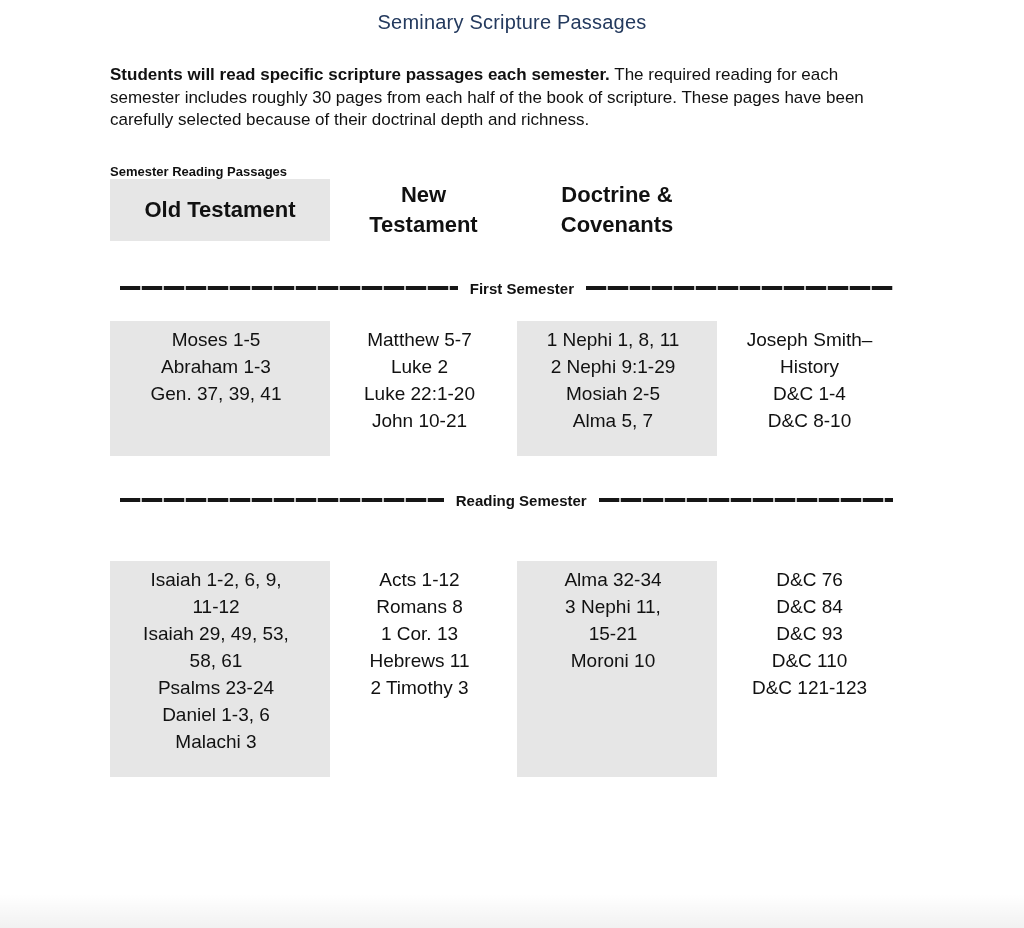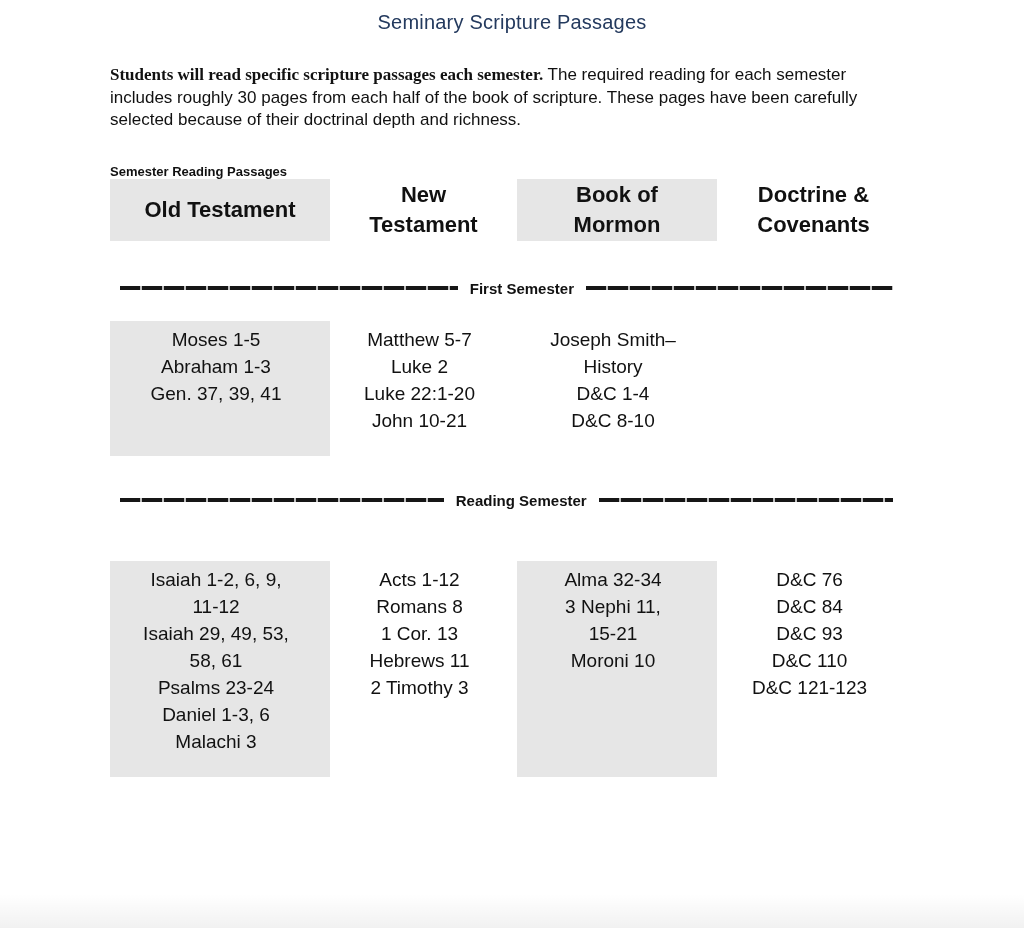--- a/index.html
+++ b/index.html
@@ -19,21 +19,21 @@
     font-size: 20px; font-weight: 400;
     color: #243a5e;
     letter-spacing: 0.2px;
   }
 
   .intro {
     margin: 30px 0 0 110px;
     width: 792px;
     font-size: 17px; line-height: 22.5px;
   }
-  .intro b { font-weight: 700; font-family: Liberation Serif, serif; }
+  .intro b { font-weight: 700; }
 
   .section-heading {
     margin: 32px 0 0 110px;
     font-size: 13px; font-weight: 700;
   }
 
   .grid {
     margin-left: 110px;
     width: 800px;
     display: grid;
@@ -95,40 +95,42 @@
   <h1 class="page-title">Seminary Scripture Passages</h1>
 
   <p class="intro"><b>Students will read specific scripture passages each semester.</b><span> The required reading for each semester includes roughly 30 pages from each half of the book of scripture. These pages have been carefully selected because of their doctrinal depth and richness.</span></p>
 
   <h2 class="section-heading">Semester Reading Passages</h2>
 
   <div class="grid header-row">
     <div class="hdr shaded">Old Testament</div>
     <div class="hdr">New
 Testament</div>
-    <div class="hdr shaded">Book of
-Mormon</div>
     <div class="hdr">Doctrine &amp;
 Covenants</div>
   </div>
 
   <div class="divider first">
     <span class="rule left"></span>
     <span class="div-label">First Semester</span>
     <span class="rule right"></span>
   </div>
 
   <div class="grid row-first">
     <div class="cell shaded">Moses 1-5
 Abraham 1-3
 Gen. 37, 39, 41</div>
     <div class="cell">Matthew 5-7
 Luke 2
 Luke 22:1-20
 John 10-21</div>
+    <div class="cell shaded">1 Nephi 1, 8, 11
+2 Nephi 9:1-29
+Mosiah 2-5
+Alma 5, 7</div>
     <div class="cell">Joseph Smith–
 History
 D&amp;C 1-4
 D&amp;C 8-10</div>
   </div>
 
   <div class="divider second">
     <span class="rule left"></span>
     <span class="div-label">Reading Semester</span>
     <span class="rule right"></span>

